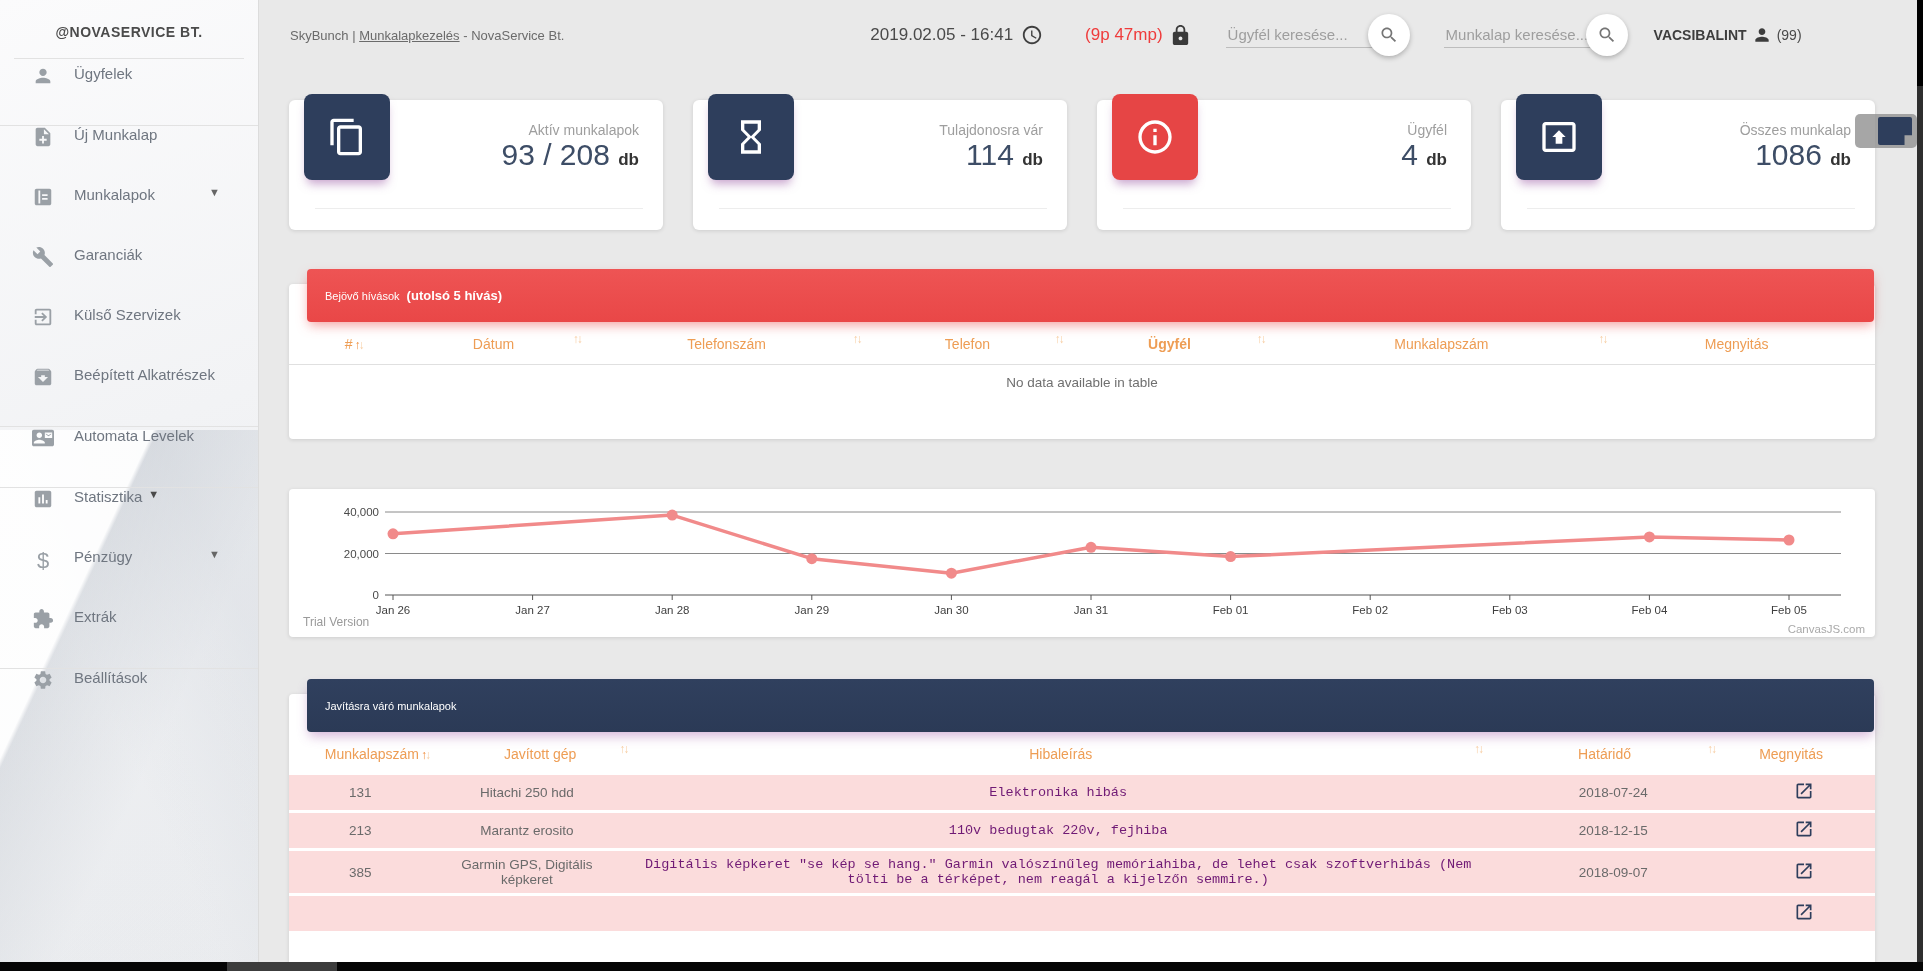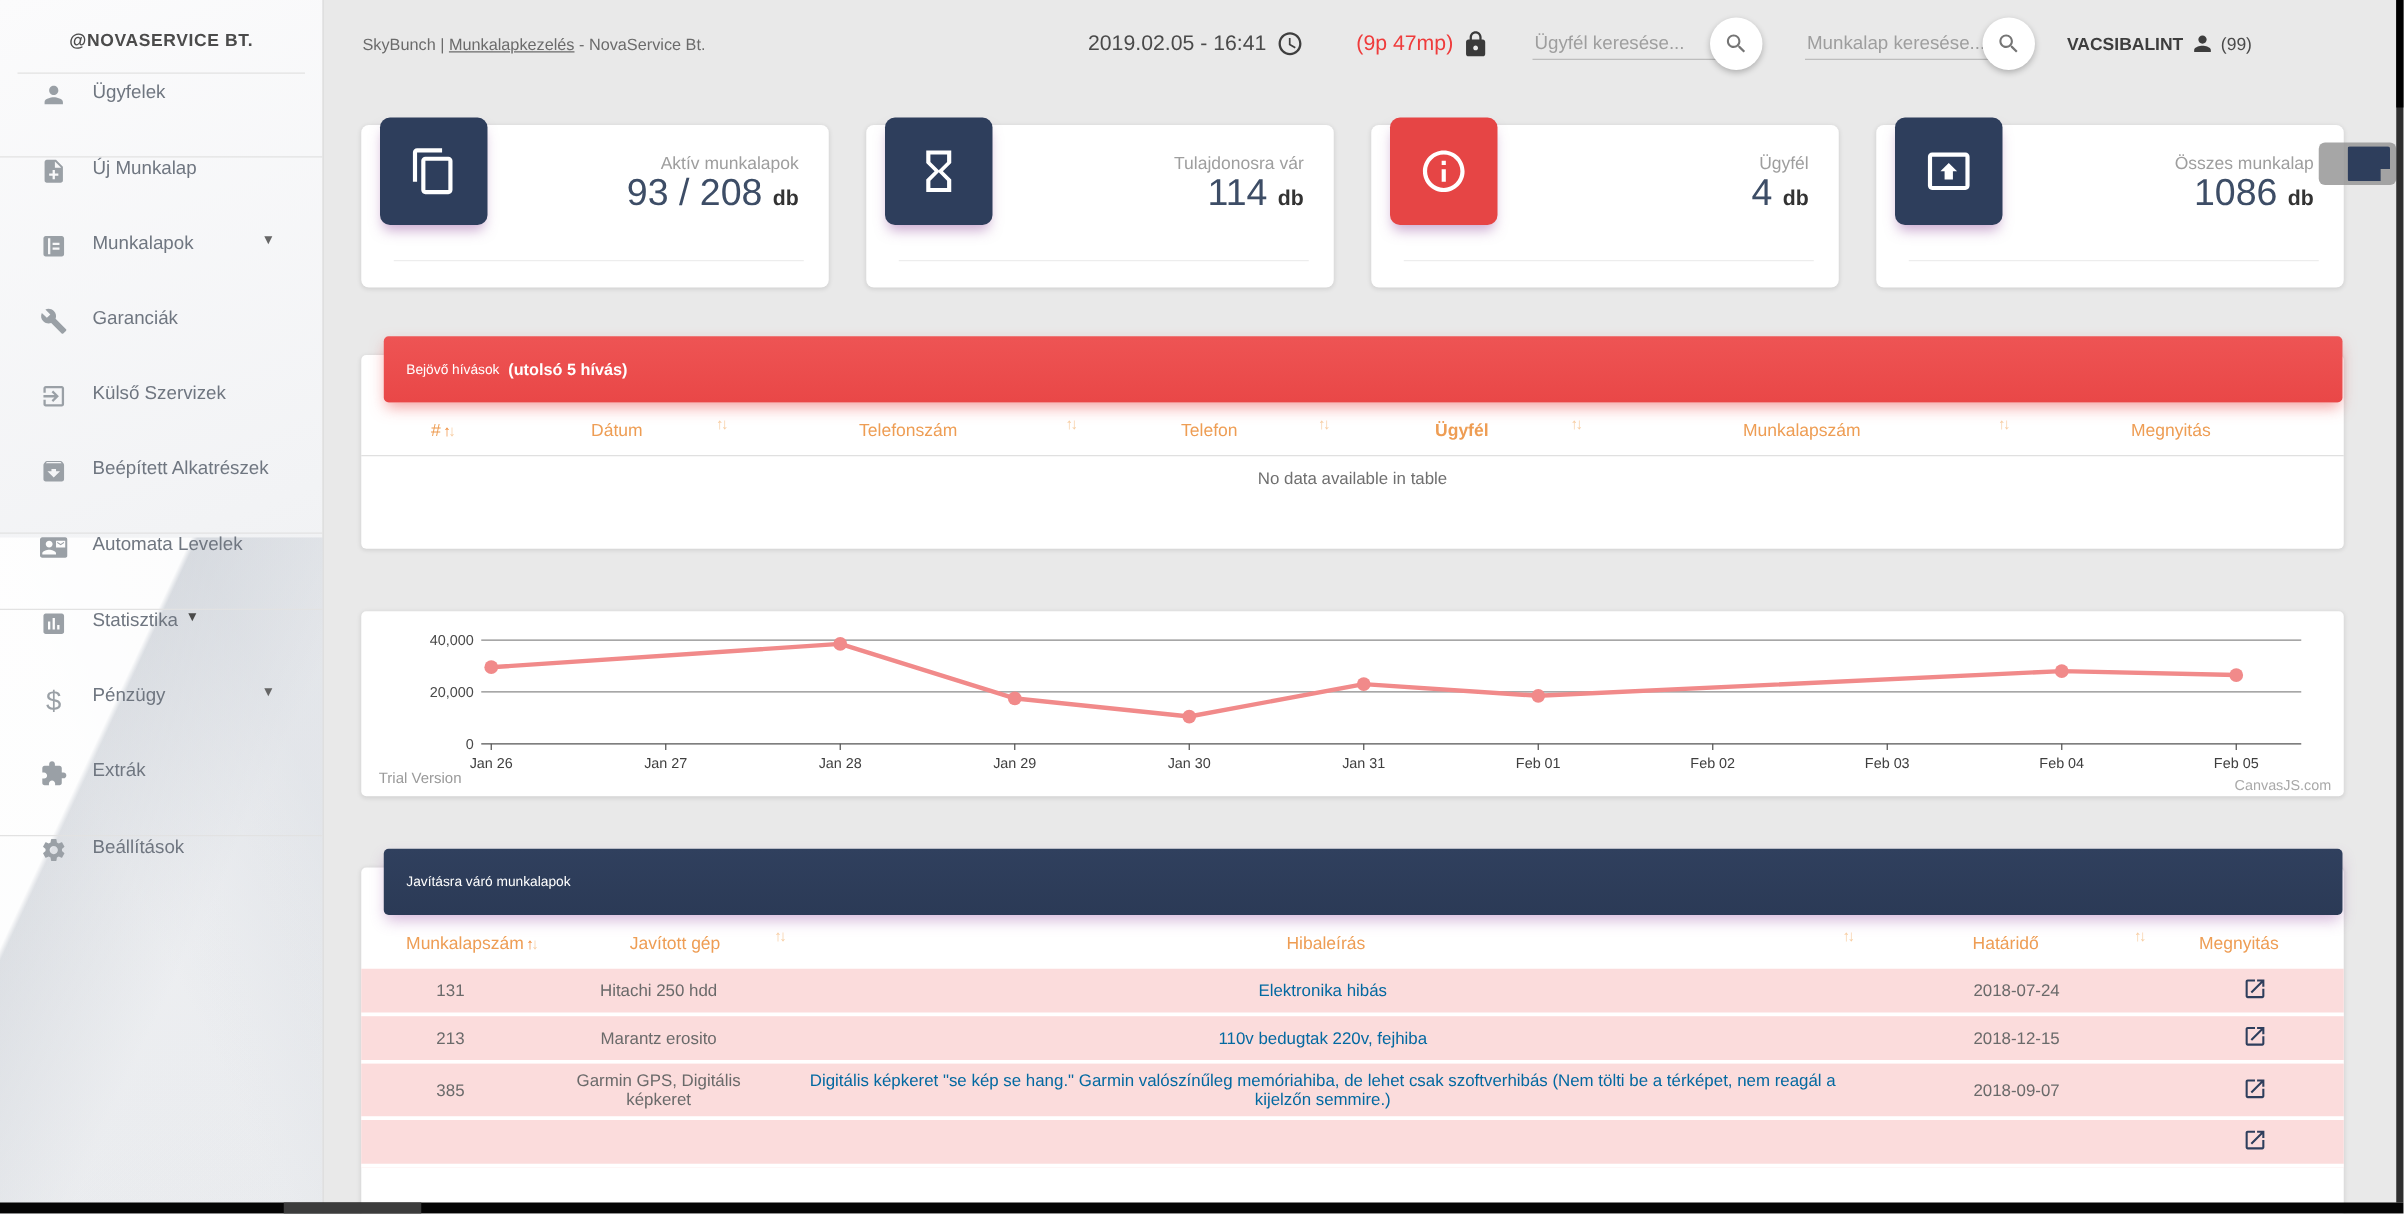--- a/index.html
+++ b/index.html
@@ -98,21 +98,21 @@
   #chart-card svg.chart { position:absolute; inset:0; width:100%; height:100%; }
   .chart-note { position:absolute; font-size:12px; color:#9a9a9a; }
   .chart-note.tl { left:14px; bottom:8px; }
   .chart-note.br { right:10px; bottom:2px; font-size:11.5px; color:#a9a9a9; }
 
   
   #repairs-panel { margin-top:57px; height:300px; }
   #repairs-panel .thead { padding:52px 14px 0 18px; }
   .rrow { display:flex; align-items:center; background:#fbdcdc; border-bottom:3px solid #fff; }
   .rrow .td { text-align:center; font-size:13.5px; color:#6a6a6a; padding:6px 8px; }
-  .rrow .td.issue { color:#0369a1; }
+  .rrow .td.issue { color:#701a75;font-family:Liberation Mono, monospace; }
   .rrow .open-btn { display:inline-flex; cursor:pointer; }
   .rrow .open-btn svg { width:20px; height:20px; fill:#2e3e5c; }
   #repairs-rows { margin-top:13px; }
 
   
   .c-calls-0{width:6%;} .c-calls-1{width:12%;} .c-calls-2{width:18%;} .c-calls-3{width:13%;}
   .c-calls-4{width:13%;font-weight:bold;} .c-calls-5{width:22%;} .c-calls-6{width:16%;}
   .c-rep-0{width:9%;} .c-rep-1{width:12%;} .c-rep-2{width:55%;} .c-rep-3{width:15%;} .c-rep-4{width:9%;}
 
   

